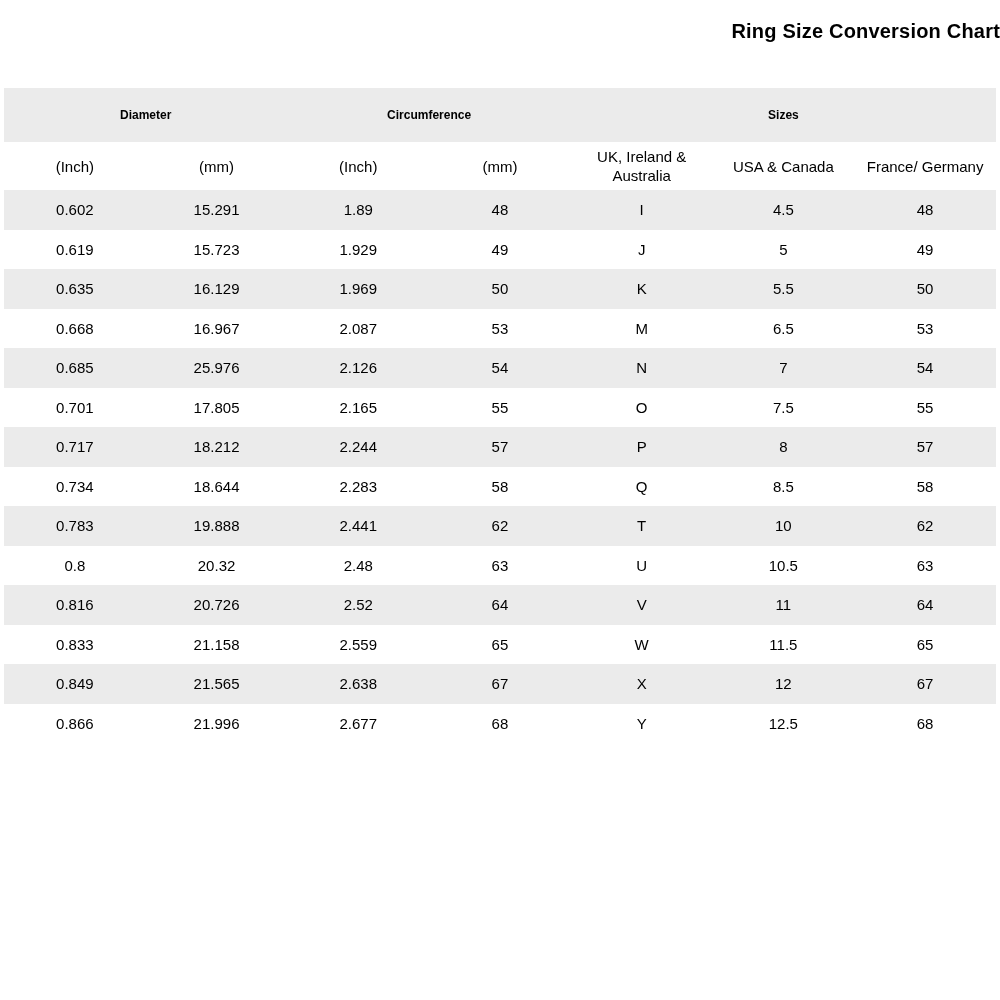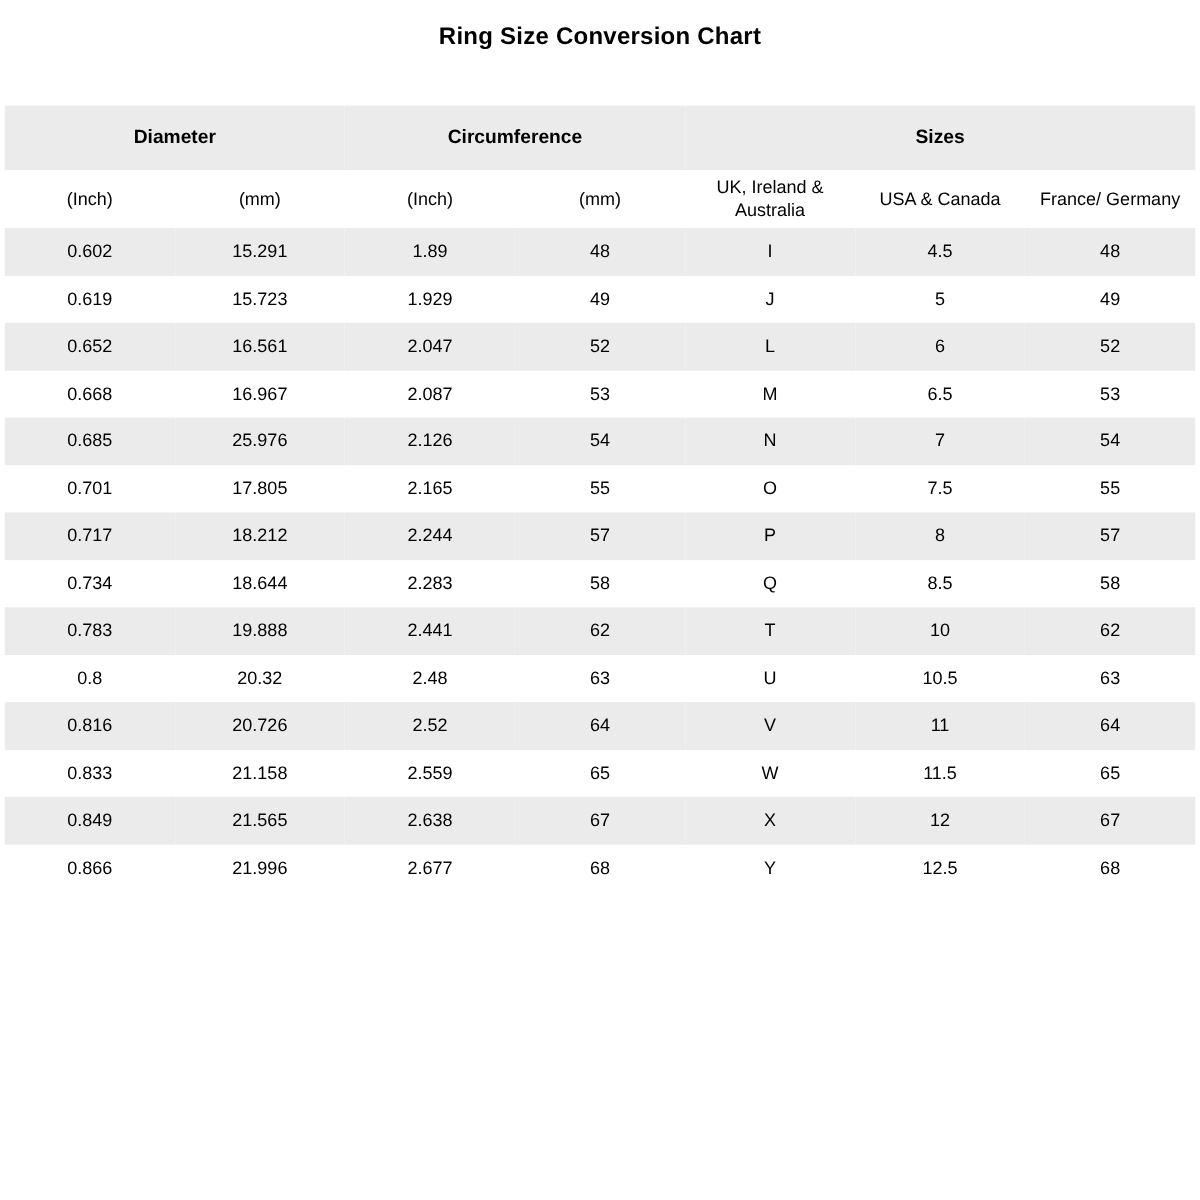--- a/index.html
+++ b/index.html
@@ -12,21 +12,21 @@
     color: #000000;
   }
   .page {
     width: 1000px;
     height: 1000px;
     background: #ffffff;
     overflow: hidden;
   }
   .chart-title {
     margin: 19px 0 0 0;
-    text-align: center;
+    text-align: right;
     font-size: 20px;
     font-weight: bold;
     letter-spacing: 0.2px;
     line-height: 24px;
   }
   table.conversion-table {
     width: calc(100% - 8px);
     margin: 45px 4px 0 4px;
     border-collapse: collapse;
     table-layout: fixed;
@@ -35,21 +35,21 @@
   table.conversion-table td {
     text-align: center;
     vertical-align: middle;
     padding: 0 6px;
     font-size: 15px;
   }
   thead tr.group-header-row th {
     height: 54px;
     background: var(--stripe, #ebebeb);
     font-weight: bold;
-    font-size: 16px;
+    font-size: 12px;
   }
   thead tr.column-header-row th {
     height: 48px;
     background: #ffffff;
     font-weight: normal;
     line-height: 19px;
   }
   tbody tr {
     height: 39.5px;
   }
@@ -97,27 +97,27 @@
         <tr>
           <td>0.619</td>
           <td>15.723</td>
           <td>1.929</td>
           <td>49</td>
           <td>J</td>
           <td>5</td>
           <td>49</td>
         </tr>
         <tr>
-          <td>0.652</td>
-          <td>16.561</td>
-          <td>2.047</td>
-          <td>52</td>
-          <td>L</td>
-          <td>6</td>
-          <td>52</td>
+          <td>0.635</td>
+          <td>16.129</td>
+          <td>1.969</td>
+          <td>50</td>
+          <td>K</td>
+          <td>5.5</td>
+          <td>50</td>
         </tr>
         <tr>
           <td>0.668</td>
           <td>16.967</td>
           <td>2.087</td>
           <td>53</td>
           <td>M</td>
           <td>6.5</td>
           <td>53</td>
         </tr>

